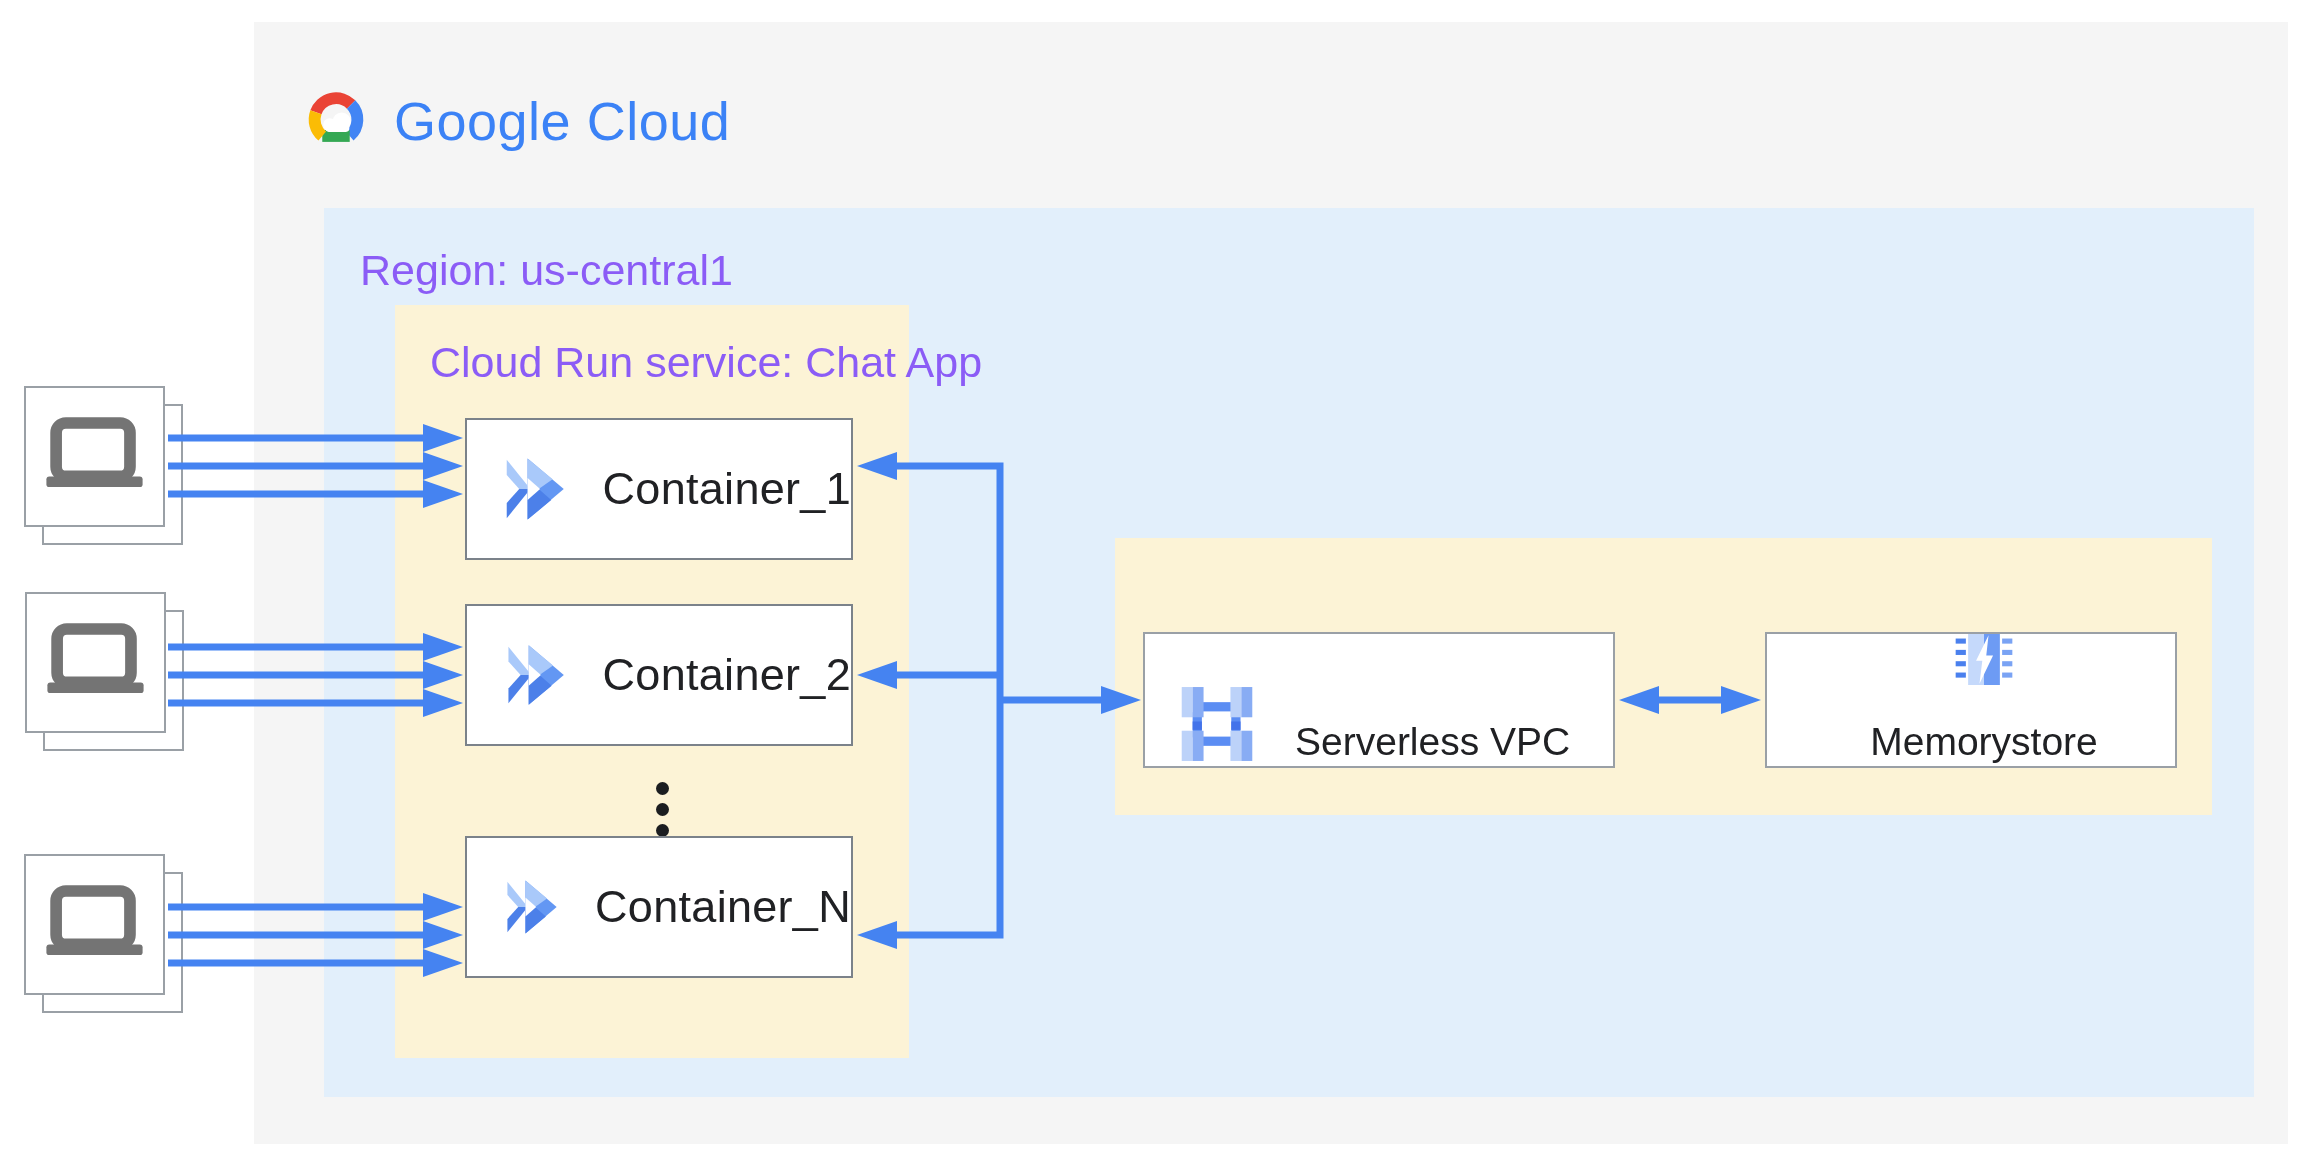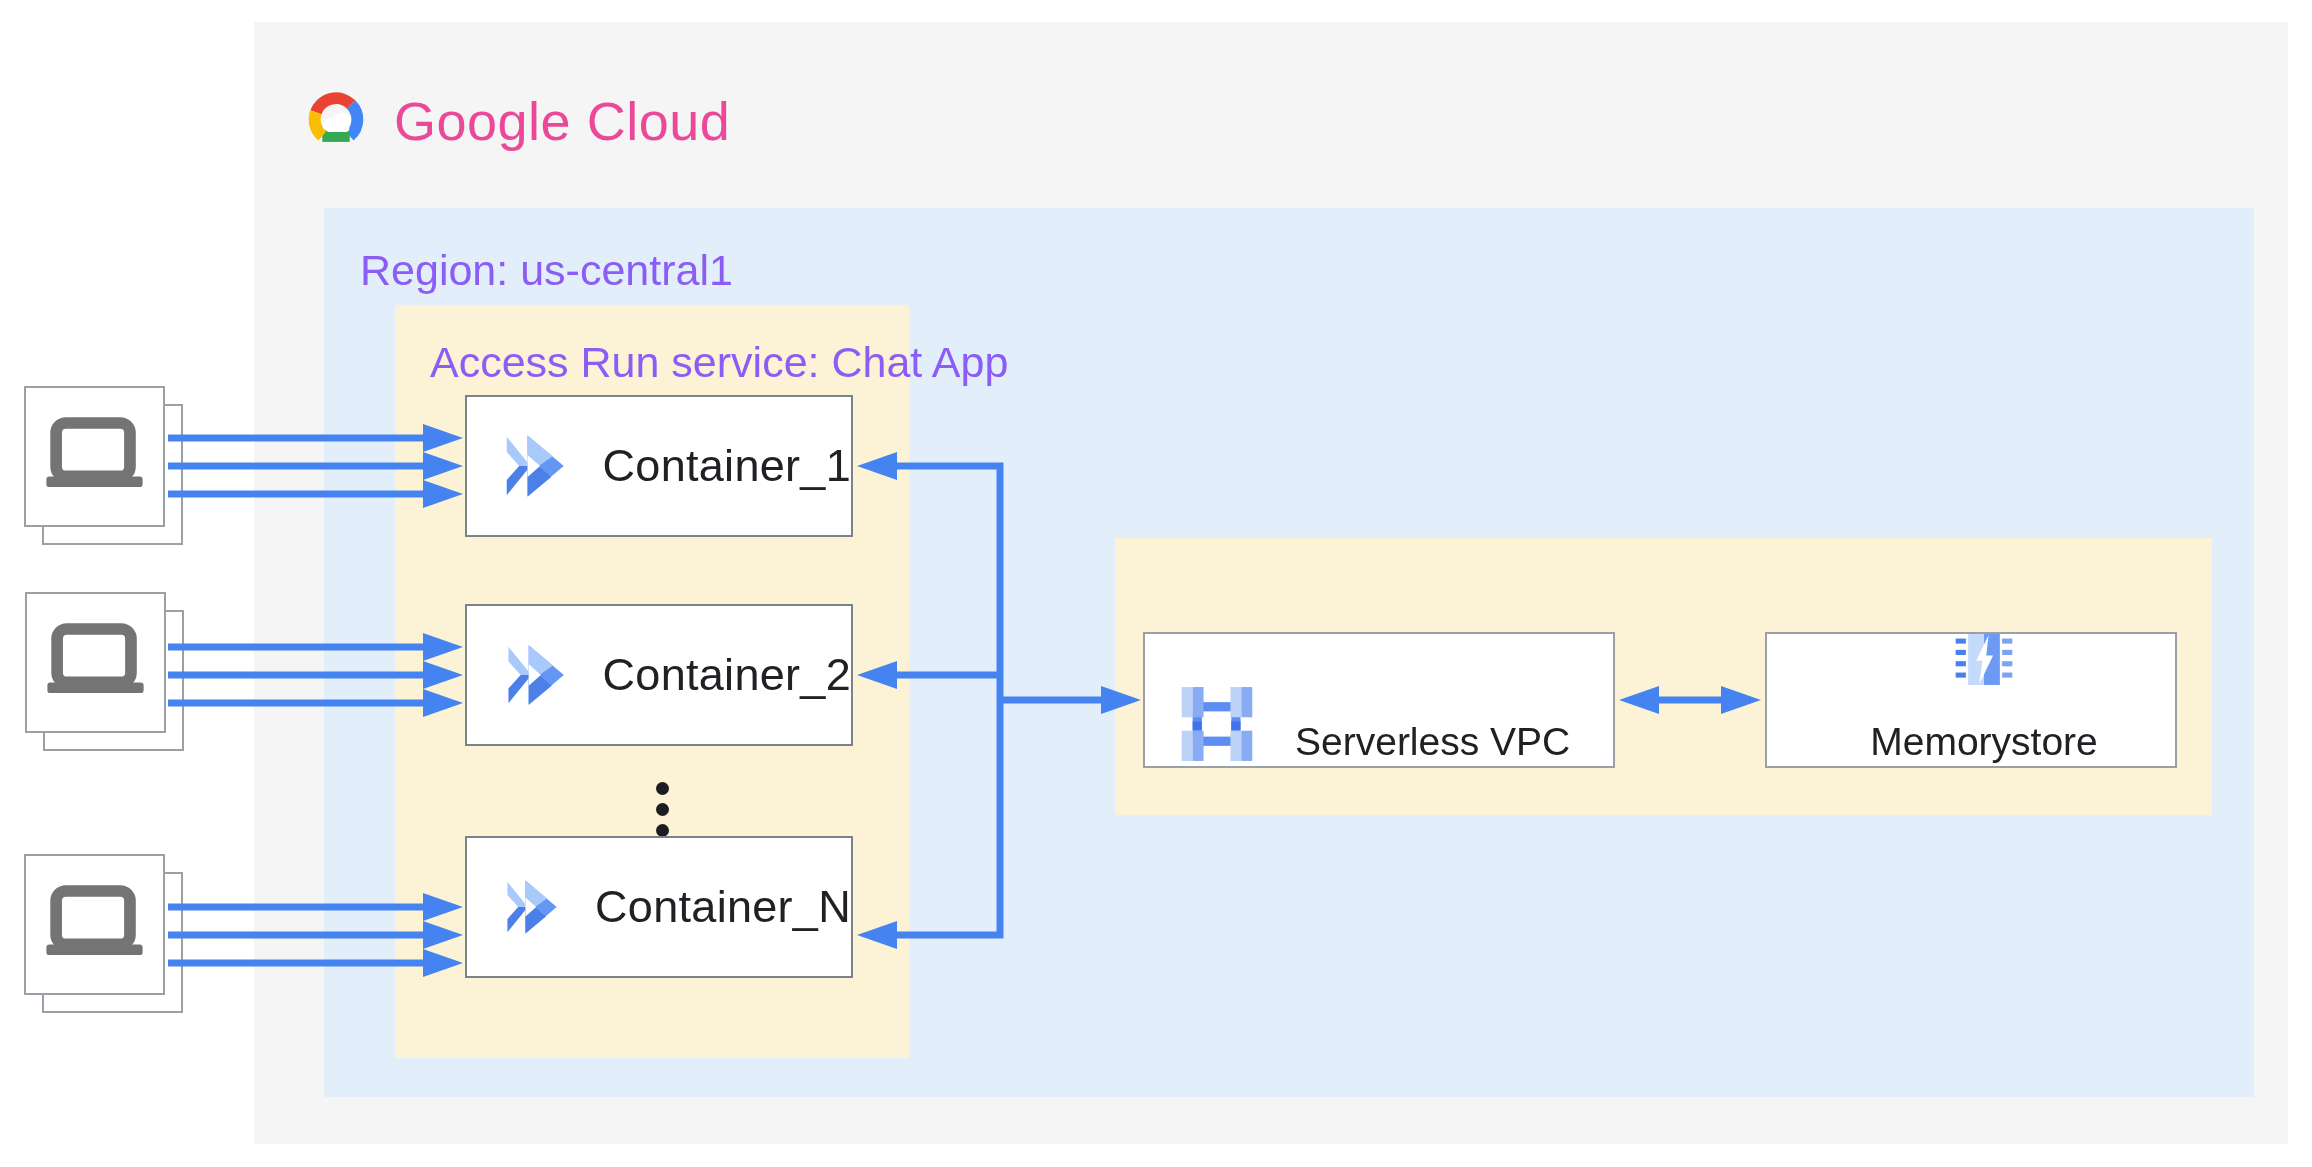--- a/index.html
+++ b/index.html
@@ -21,21 +21,21 @@
   .node{background:#ffffff;display:flex;align-items:center;}
   .container-node{left:465px;width:388px;height:142px;border:2px solid #7b828a;padding-left:32px;gap:36px;}
   .container-label{font-size:45px;color:#202124;letter-spacing:.3px;white-space:nowrap;}
 
   .vpc-node{border:2px solid #9aa0a6;top:632px;height:136px;}
   .connector-node{left:1143px;width:472px;padding-left:30px;gap:36px;align-items:flex-end;}
   .memorystore-node{left:1765px;width:412px;padding-left:26px;gap:32px;flex-direction:column;}
   .node-text{font-size:39px;line-height:49px;color:#202124;white-space:nowrap;}
 
   .logo-row{left:298px;top:90px;display:flex;align-items:center;gap:20px;}
-  .logo-text{font-size:54px;color:#ec4899;letter-spacing:.5px;white-space:nowrap;}
+  .logo-text{font-size:54px;color:#3b82f6;letter-spacing:.5px;white-space:nowrap;}
 
   .laptop-back{width:141px;height:141px;background:#ffffff;border:2px solid #9aa0a6;}
   .laptop-front{width:141px;height:141px;background:#ffffff;border:2px solid #9aa0a6;display:flex;align-items:center;justify-content:center;}
 
   .ellipsis{left:656px;top:782px;display:flex;flex-direction:column;gap:8px;align-items:center;}
   .dot{width:13px;height:13px;border-radius:50%;background:#1b1d20;}
 
   .arrow-layer{left:0;top:0;width:2312px;height:1167px;pointer-events:none;z-index:6;}
 </style>
 </head>
@@ -55,23 +55,23 @@
       <circle cx="92" cy="66" r="19" fill="#ffffff"></circle>
       <rect x="58" y="70" width="50" height="18" rx="7" fill="#ffffff"></rect>
     </svg>
     <span class="logo-text">Google Cloud</span>
   </div>
 
   <div class="abs region"></div>
   <div class="abs region-label">Region: us-central1</div>
 
   <div class="abs zone zone-cloudrun"></div>
-  <div class="abs zone-label label-cloudrun">Access Run service: Chat App</div>
-
-  <div class="abs node container-node" style="top:395px;padding-left:30px;">
+  <div class="abs zone-label label-cloudrun">Cloud Run service: Chat App</div>
+
+  <div class="abs node container-node" style="top:418px;padding-left:30px;">
     <svg width="80" height="84" viewBox="0 0 100 100">
       <polygon points="14,8 48,50 32,50 14,30" fill="#a9c9fa"></polygon>
       <polygon points="14,92 48,50 32,50 14,70" fill="#4c80e9"></polygon>
       <polygon points="44,6 96,50 44,94" fill="#6397f3"></polygon>
       <polygon points="44,6 80,36 60,50 44,50" fill="#a9c9fa"></polygon>
       <polygon points="44,94 78,66 60,50 44,50" fill="#4c80e9"></polygon>
       <polygon points="44,34 62,50 44,66" fill="#ffffff"></polygon>
     </svg>
     <span class="container-label">Container_1</span>
   </div>

